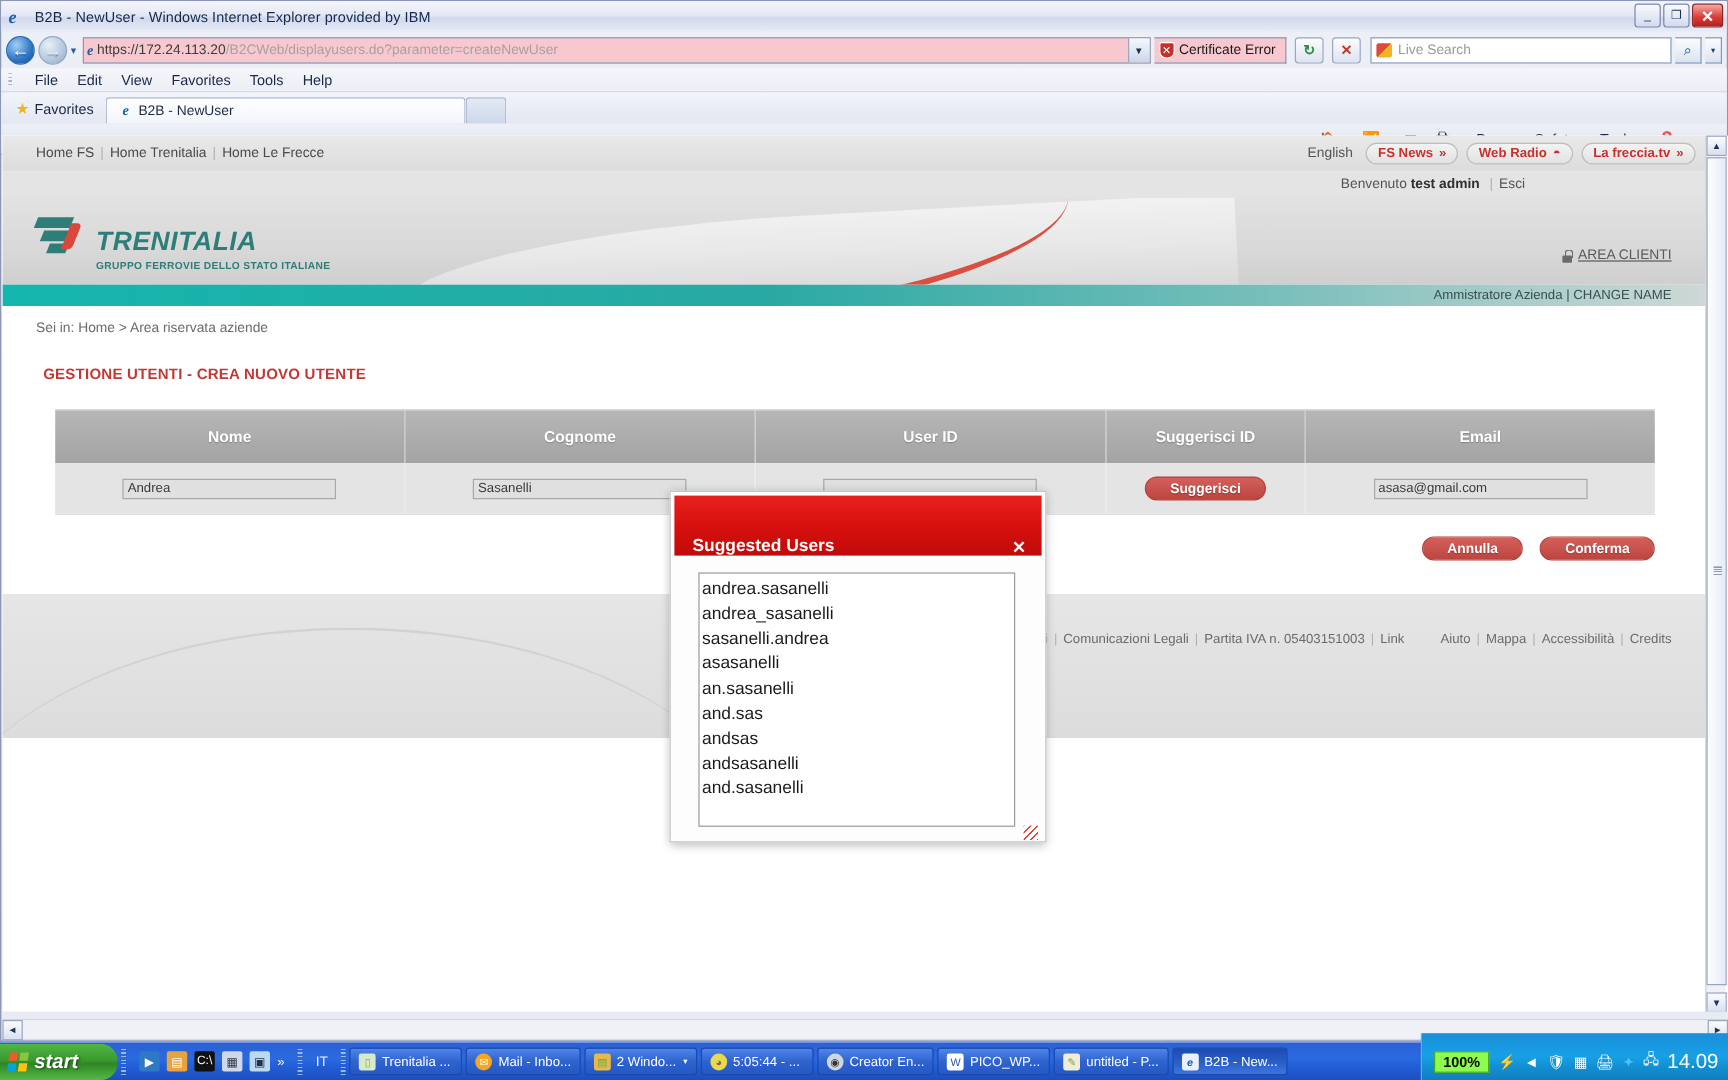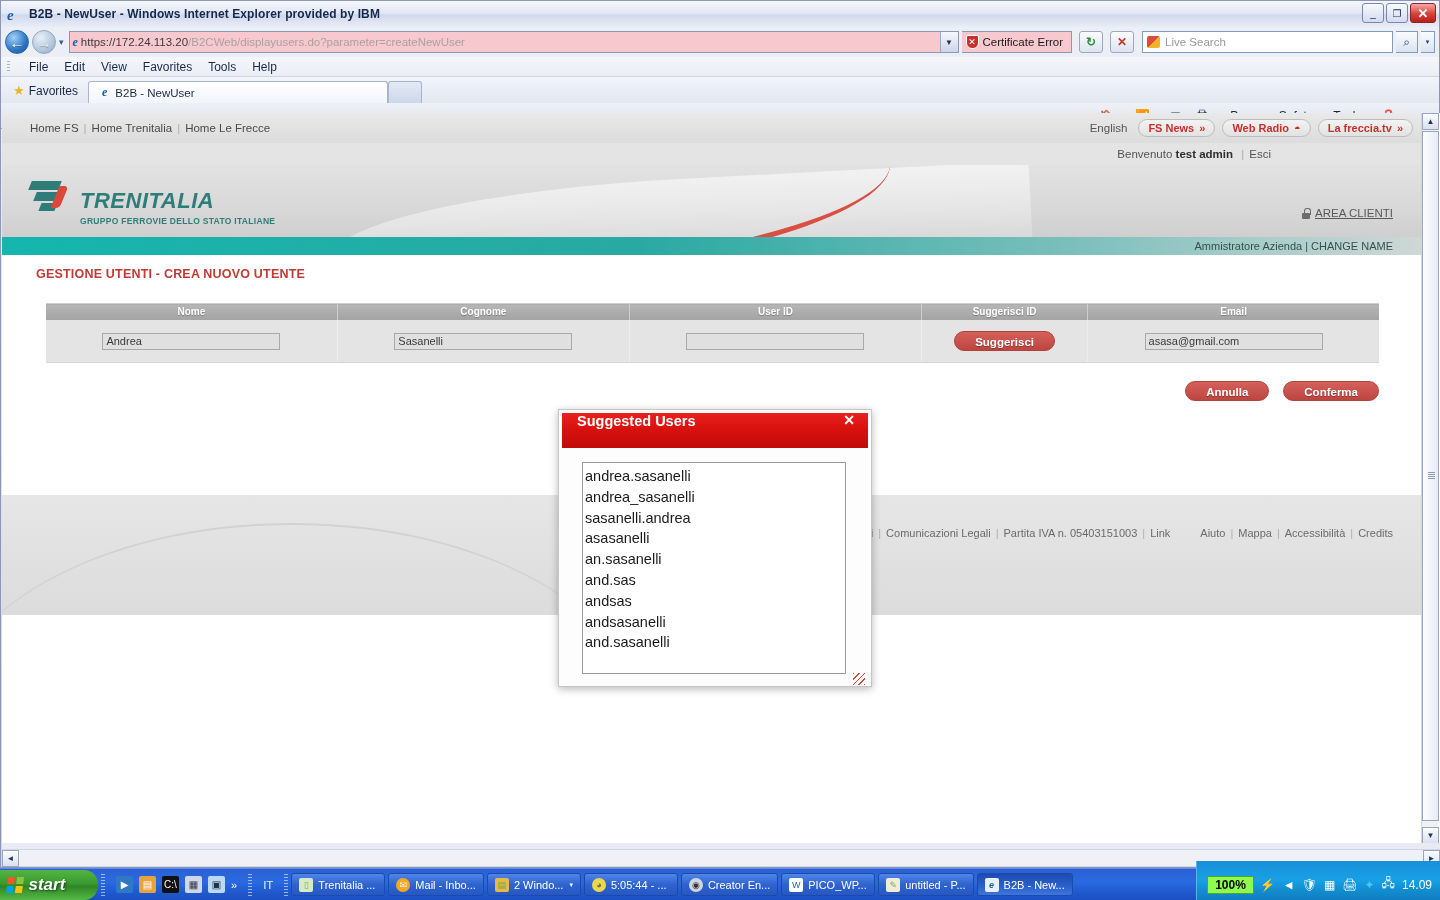--- a/index.html
+++ b/index.html
@@ -20,21 +20,21 @@
   .titlebar {
     height: 26px; display: flex; align-items: center;
     background: linear-gradient(to bottom,#f4f6fb 0%, #e4e8f5 45%, #d2d8ec 55%, #e9edf8 100%);
     padding-left: 6px; position: relative;
   }
   .title-ico { width: 16px; height: 16px; margin-right: 6px; position: relative; }
   .ie-e {
     font-size: 15px; font-weight: bold; color: #1a5fa8; font-style: italic;
     font-family: "Liberation Serif", serif; line-height: 16px;
   }
-  .title-text { font-size: 12px; font-weight: bold; color: #12294d; letter-spacing: .1px; }
+  .title-text { font-size: 12px; font-weight: normal; color: #12294d; letter-spacing: .1px; }
   .winbtns { position: absolute; right: 3px; top: 2px; display: flex; gap: 2px; }
   .winbtn {
     width: 22px; height: 20px; border: 1px solid #7b86ad; border-radius: 3px;
     background: linear-gradient(to bottom,#f8fafe,#d3dbee);
     display: flex; align-items: center; justify-content: center;
     font-size: 10px; color: #22304f;
   }
   .winbtn.close {
     width: 26px;
     background: linear-gradient(to bottom,#f4a9a5,#d9403a 55%,#b5201c);
@@ -215,21 +215,21 @@
   }
   .pagetitle {
     padding-left: 34px; font-size: 12.5px; font-weight: bold; color: #c03a33;
     letter-spacing: .2px; margin-top: 12px;
   }
 
   .tablewrap { margin: 22px 44px 0 44px; border-bottom: 1px solid #d6d6d6; }
   table.grid { width: 100%; border-collapse: collapse; }
   table.grid th {
     background: linear-gradient(to bottom,#b6b6b6,#a3a3a3);
-    color: #fff; font-size: 10px; font-weight: bold; height: 16px;
+    color: #fff; font-size: 13px; font-weight: bold; height: 44px;
     border-right: 1px solid #cfcfcf; border-top: 1px solid #cfcfcf;
     text-shadow: 0 1px 1px rgba(0,0,0,.25);
   }
   table.grid th:last-child { border-right: none; }
   table.grid td {
     background: #e4e4e4; height: 42px; text-align: center; border-right: 1px solid #ededed;
   }
   table.grid td:last-child { border-right: none; }
   .tinp {
     width: 178px; height: 17px; border: 1px solid #a9a9a9; background: #e0e0e0;
@@ -257,23 +257,23 @@
   }
   .footer-links span.gap { display:inline-block; width: 30px; }
 
   
   .dialog {
     position: absolute; left: 556px; top: 296px; width: 314px;
     background: #fdfdfd; border: 1px solid #c6c6c6;
     box-shadow: 0 2px 8px rgba(0,0,0,.28);
   }
   .dlg-head {
-    height: 35px; margin: 3px 3px 0 3px;
+    height: 50px; margin: 3px 3px 0 3px;
     background: linear-gradient(to bottom,#e8201e 0%, #d9110f 45%, #c00b09 100%);
-    display: flex; align-items: flex-start; justify-content: space-between;
+    display: flex; align-items: flex-end; justify-content: space-between;
     padding: 0 13px 0 15px;
   }
   .dlg-title { font-size: 14.5px; font-weight: bold; color: #fff; }
   .dlg-close { font-size: 14px; font-weight: bold; color: #fff; line-height: 1; }
   .dlg-body { padding: 14px 17px 12px 23px; position: relative; }
   .dlg-list {
     width: 264px; height: 212px; border: 1px solid #9a9a9a; background: #fff;
     padding: 3px 0 0 2px; overflow: hidden;
   }
   .dlg-list div {
@@ -344,21 +344,21 @@
   .tray {
     margin-left: auto; height: 48px; display: flex; align-items: center; gap: 7px; padding: 0 8px 0 10px;
     background: linear-gradient(to bottom,#1a8fd8 0%,#17a0e6 40%,#128ed0 60%,#0d6fb4 100%);
     border-left: 1px solid #4fb6ef;
   }
   .battery-pct {
     background: #8dfc4e; color: #000; font-size: 12px; font-weight: bold;
     padding: 1px 7px; border: 1px solid #4aa82a;
   }
   .tray-ico { font-size: 12px; color: #fff; }
-  .clock { color: #fff; font-size: 12px; text-align: center; }
+  .clock { color: #fff; font-size: 17px; text-align: center; }
 </style>
 </head>
 <body>
 
 <div id="screen">
 
   <div class="ie-window">
 
     <div class="titlebar">
       <span class="title-ico"><span class="ie-e">e</span></span>
@@ -498,20 +498,21 @@
             </div>
           </div>
           <div class="areaclienti">
             <span class="lock"></span>
             <u>AREA CLIENTI</u>
           </div>
         </div>
 
         <div class="tealbar">Ammistratore Azienda | CHANGE NAME</div>
 
+        <div class="breadcrumb">Sei in: Home  &gt;  Area riservata aziende</div>
 
         <div class="pagetitle">GESTIONE UTENTI - CREA NUOVO UTENTE</div>
 
         <div class="tablewrap">
           <table class="grid">
             <thead>
               <tr>
                 <th>Nome</th>
                 <th>Cognome</th>
                 <th>User ID</th>

